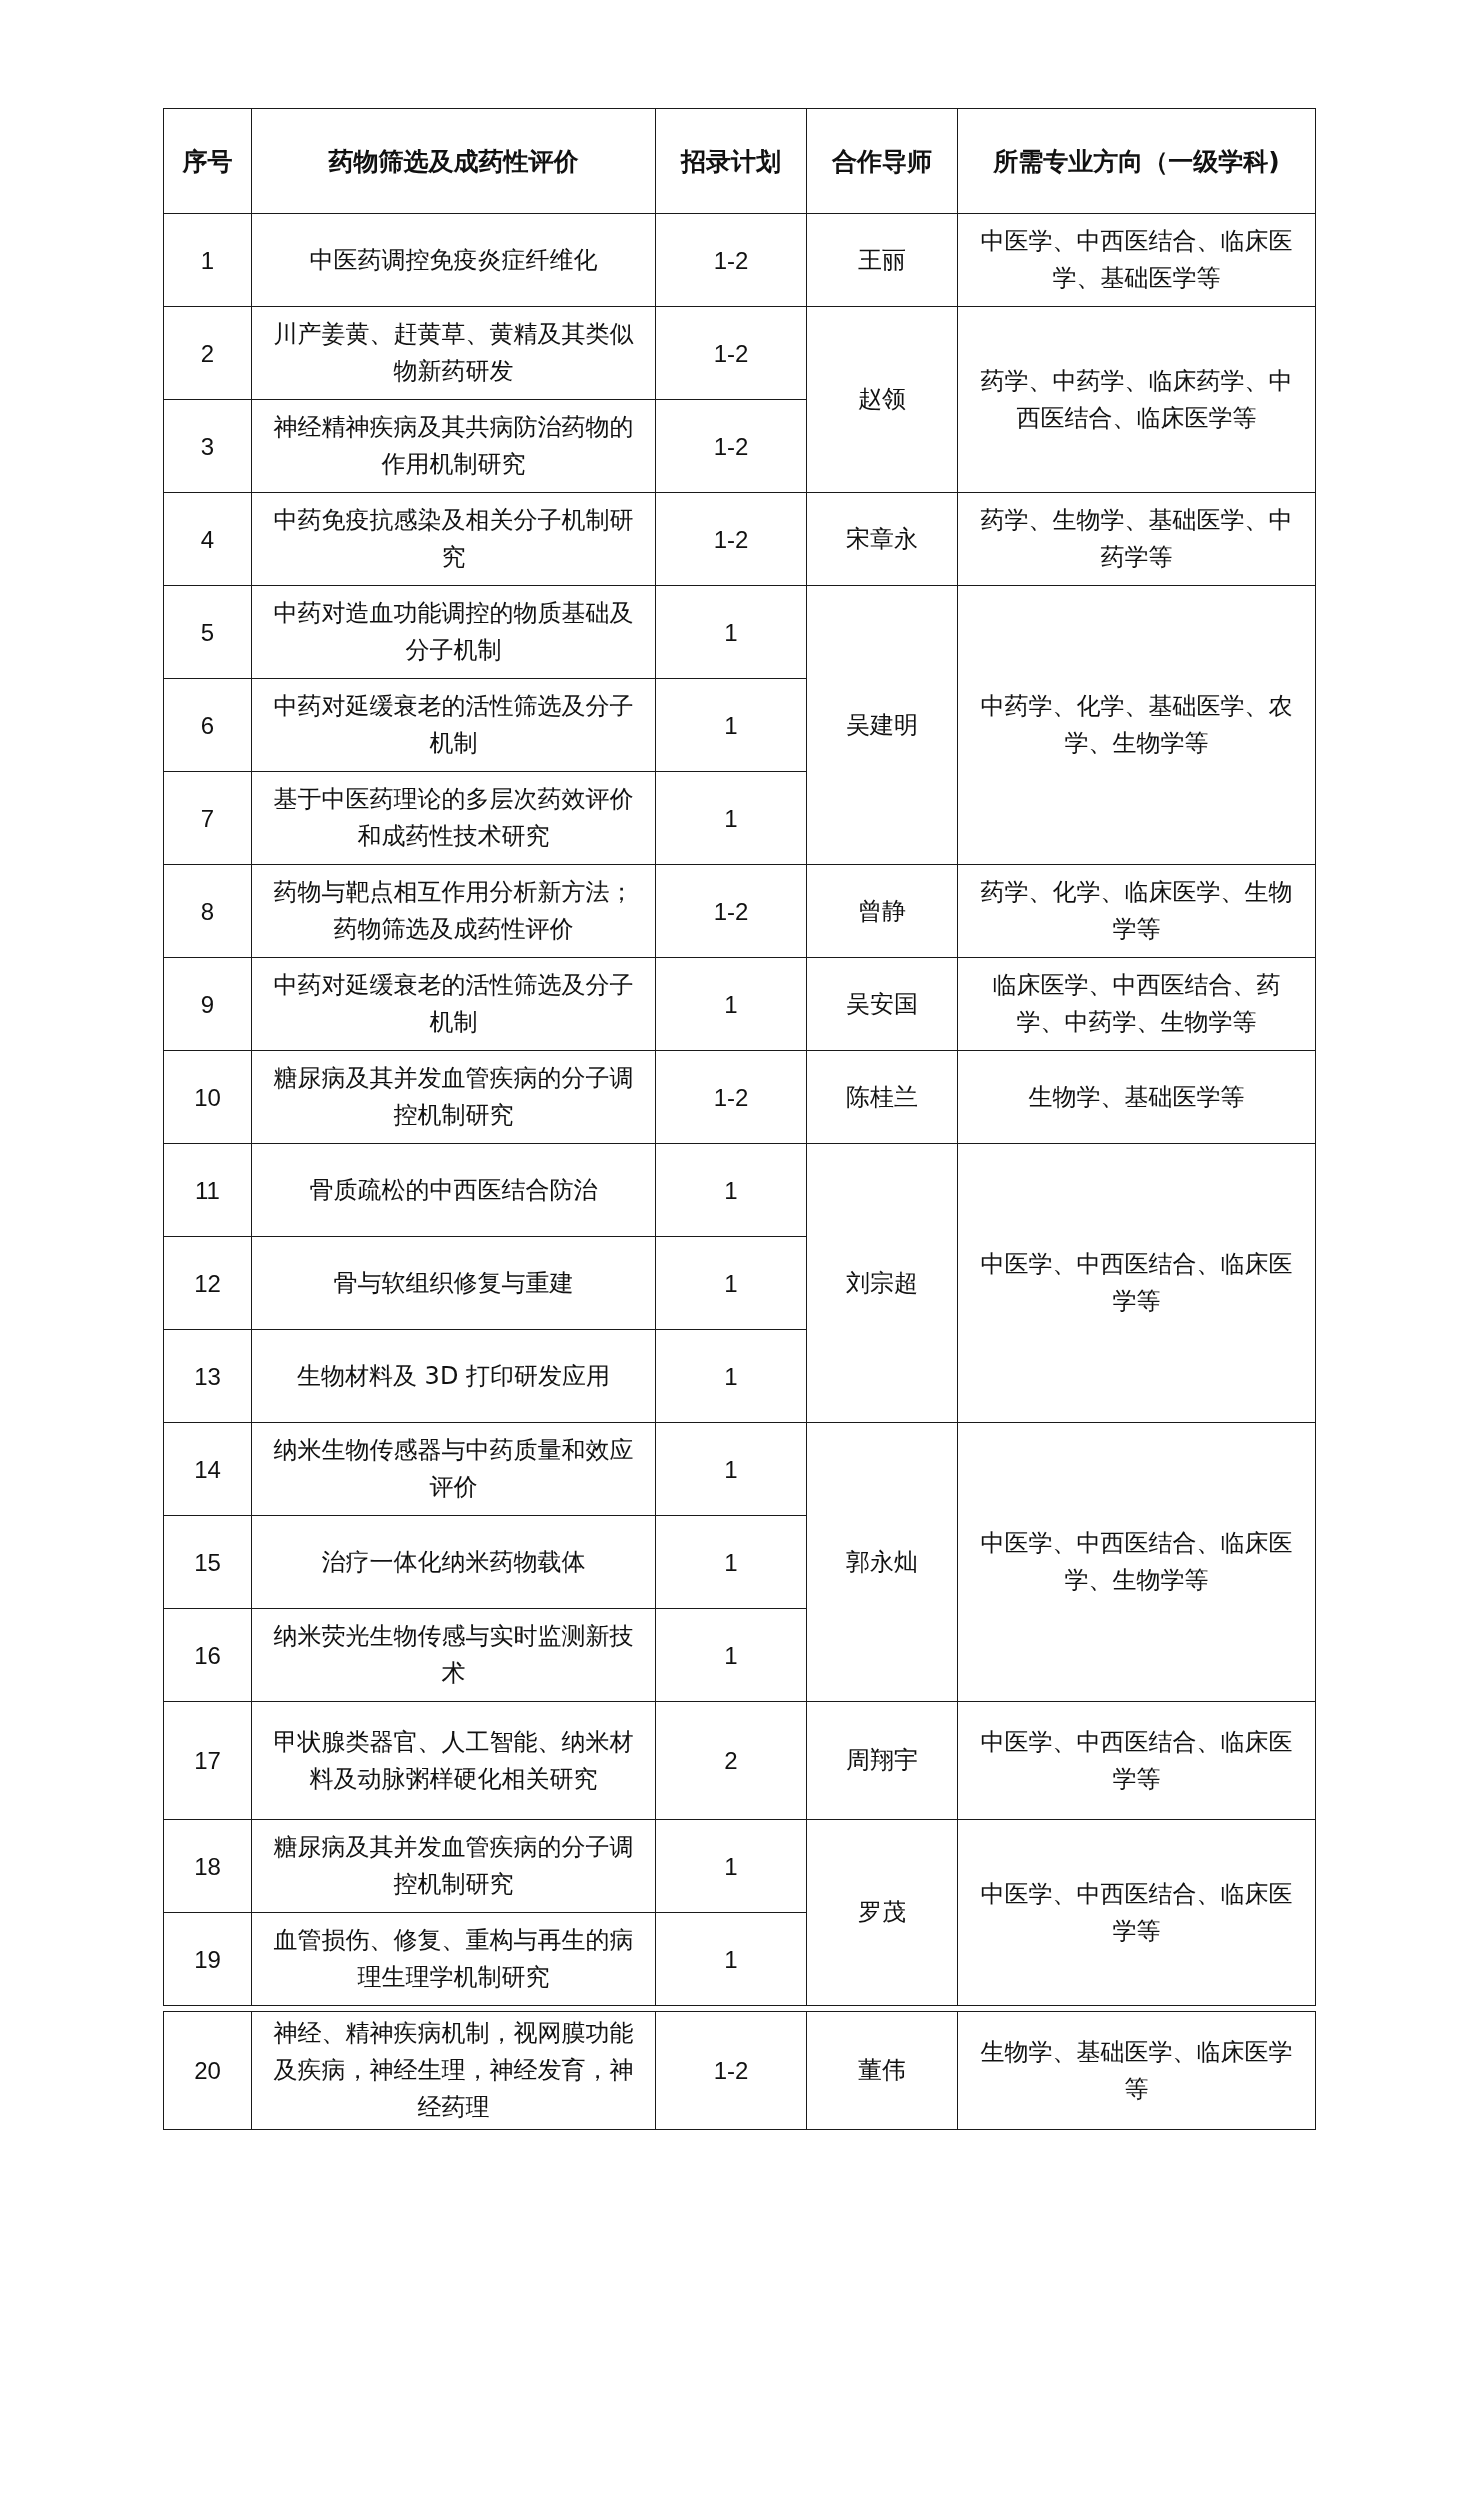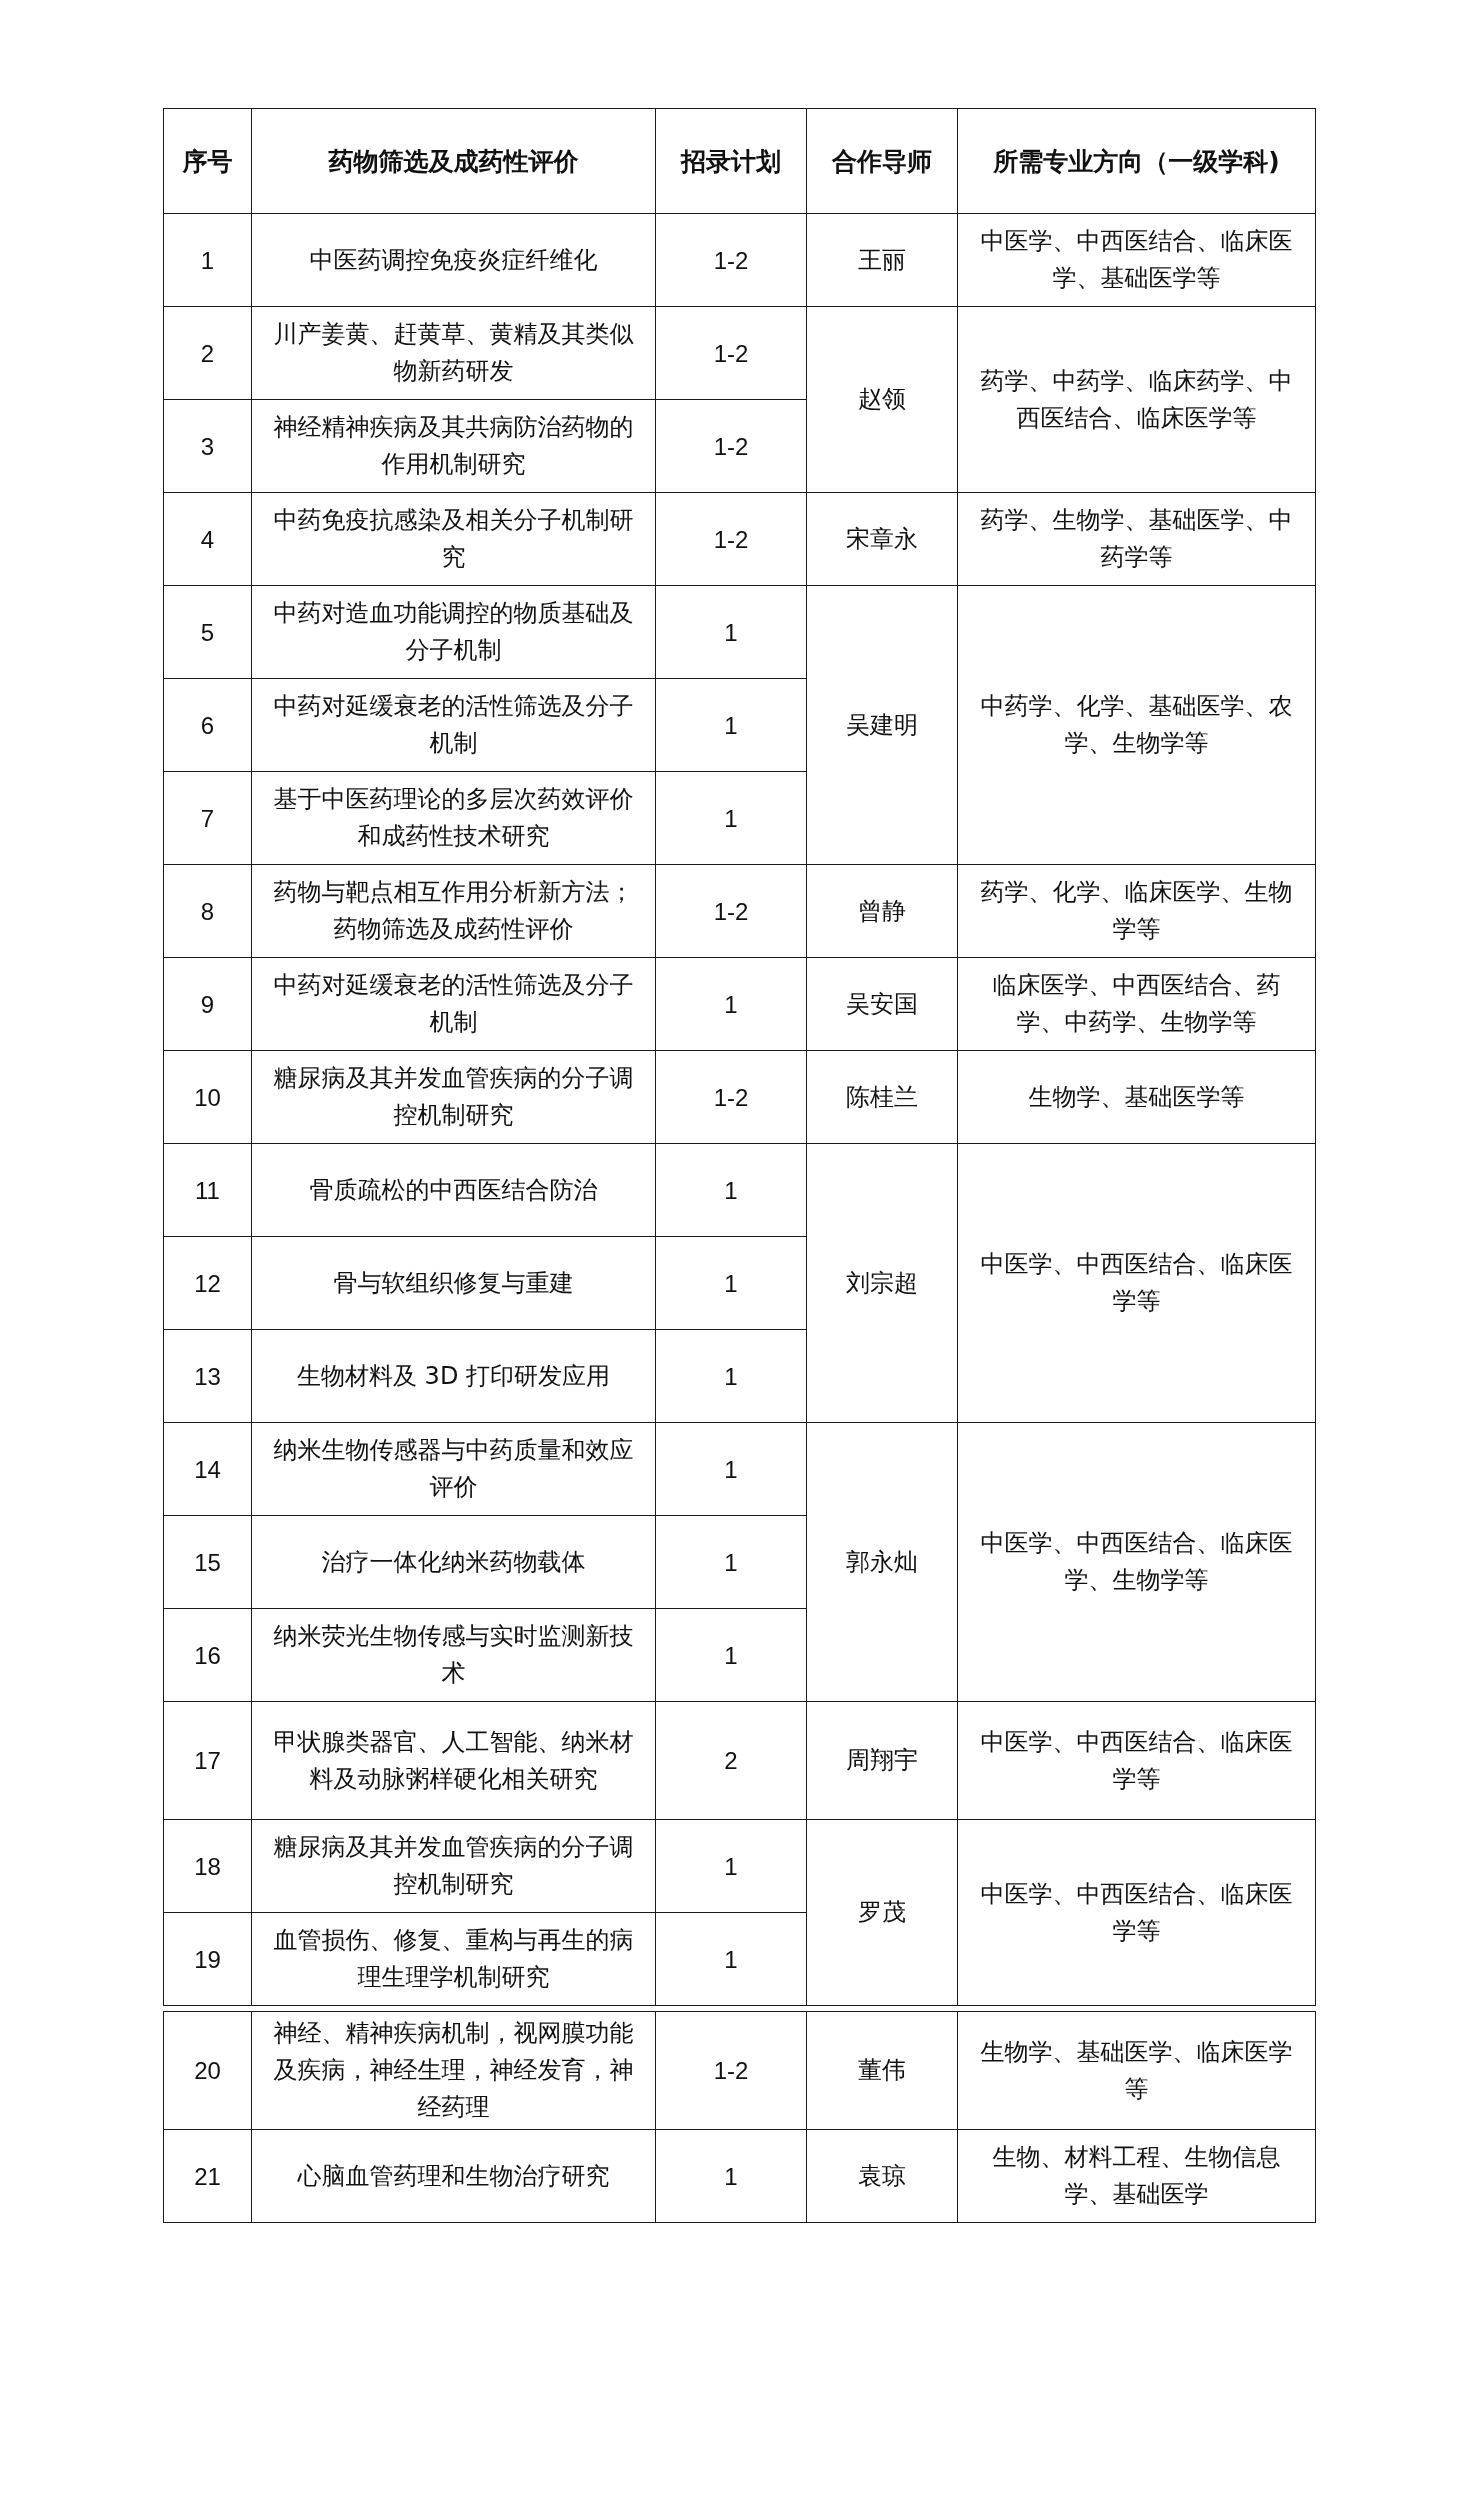--- a/index.html
+++ b/index.html
@@ -189,22 +189,15 @@
       <col class="c5">
     </colgroup>
   <tbody>
       <tr class="tall">
     <td class="num">20</td>
     <td class="dir">神经、精神疾病机制，视网膜功能及疾病，神经生理，神经发育，神经药理</td>
     <td class="plan">1-2</td>
     <td>董伟</td>
     <td class="major">生物学、基础医学、临床医学等</td>
   </tr>
-  <tr class="r">
-    <td class="num">21</td>
-    <td class="dir">心脑血管药理和生物治疗研究</td>
-    <td class="plan">1</td>
-    <td>袁琼</td>
-    <td class="major">生物、材料工程、生物信息学、基础医学</td>
-  </tr>
 </tbody>
   </table>
 
 
 </body></html>

